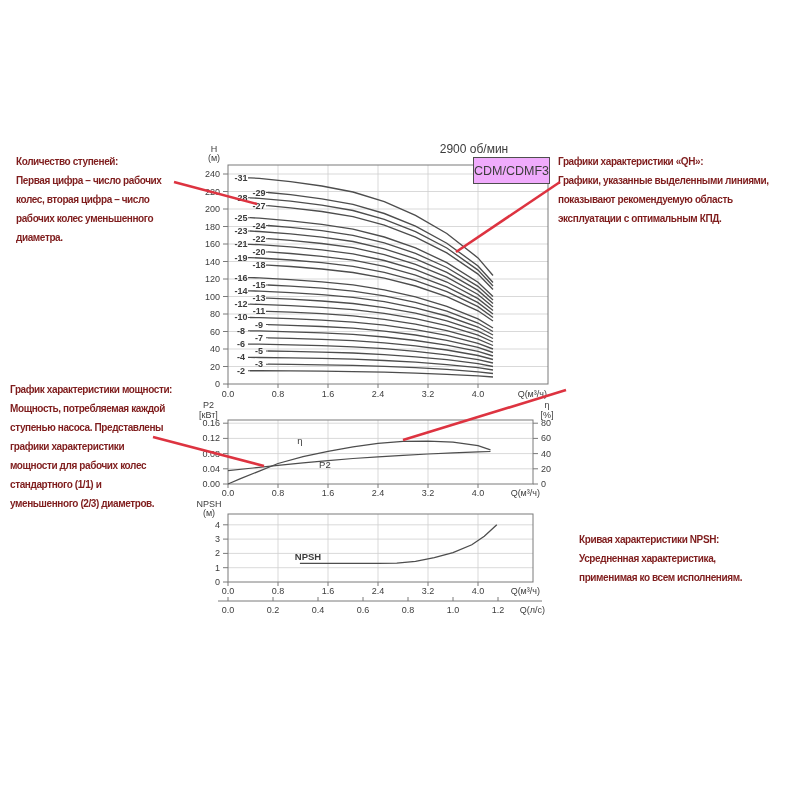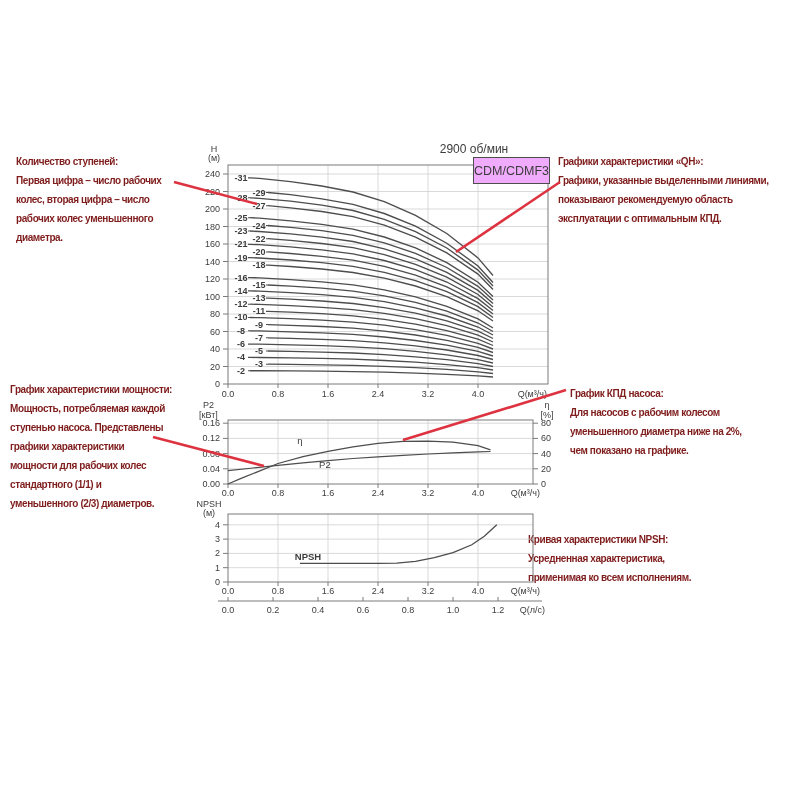--- a/index.html
+++ b/index.html
@@ -5,21 +5,21 @@
   html,body{margin:0;padding:0;background:#ffffff;}
   body{width:800px;height:800px;overflow:hidden;position:relative;
        font-family:"Liberation Sans",sans-serif;}
   .page{position:absolute;inset:0;background:#fff;}
   .note{position:absolute;font-size:10px;line-height:19px;letter-spacing:-0.4px;
         color:#7f1d1d;white-space:pre;font-weight:bold;}
   #note-stages{left:16px;top:152px;}
   #note-qh{left:558px;top:152px;}
   #note-power{left:10px;top:362px;margin-top:18px;}
   #note-eff{left:570px;top:384px;}
-  #note-npsh{left:528px;top:530px;}
+  #note-npsh{left:579px;top:530px;}
   .speed{position:absolute;left:400px;top:142px;width:148px;text-align:center;
          font-size:12px;color:#3c3c3c;}
   .model-box{position:absolute;left:473px;top:157px;width:75px;height:25px;
          border:1px solid #4e4e4e;background:#f0abfc;display:flex;align-items:center;
          justify-content:center;font-size:12.5px;color:#3c3c3c;z-index:3;}
   svg.chart{position:absolute;overflow:visible;}
   #qh-svg{left:195px;top:140px;}
   #pe-svg{left:195px;top:400px;}
   #npsh-svg{left:195px;top:500px;}
   #overlay{position:absolute;left:0;top:0;z-index:6;pointer-events:none;}
@@ -41,24 +41,20 @@
 эксплуатации с оптимальным КПД.</div>
 
   <div class="note" id="note-power">График характеристики мощности:
 Мощность, потребляемая каждой
 ступенью насоса. Представлены
 графики характеристики
 мощности для рабочих колес
 стандартного (1/1) и
 уменьшенного (2/3) диаметров.</div>
 
-  <div class="note" id="note-eff">График КПД насоса:
-Для насосов с рабочим колесом
-уменьшенного диаметра ниже на 2%,
-чем показано на графике.</div>
 
   <div class="note" id="note-npsh">Кривая характеристики NPSH:
 Усредненная характеристика,
 применимая ко всем исполнениям.</div>
 
   <div class="speed">2900 об/мин</div>
 
   <div class="model-box">CDM/CDMF3</div>
 
   <svg class="chart" id="qh-svg" width="370" height="262">

